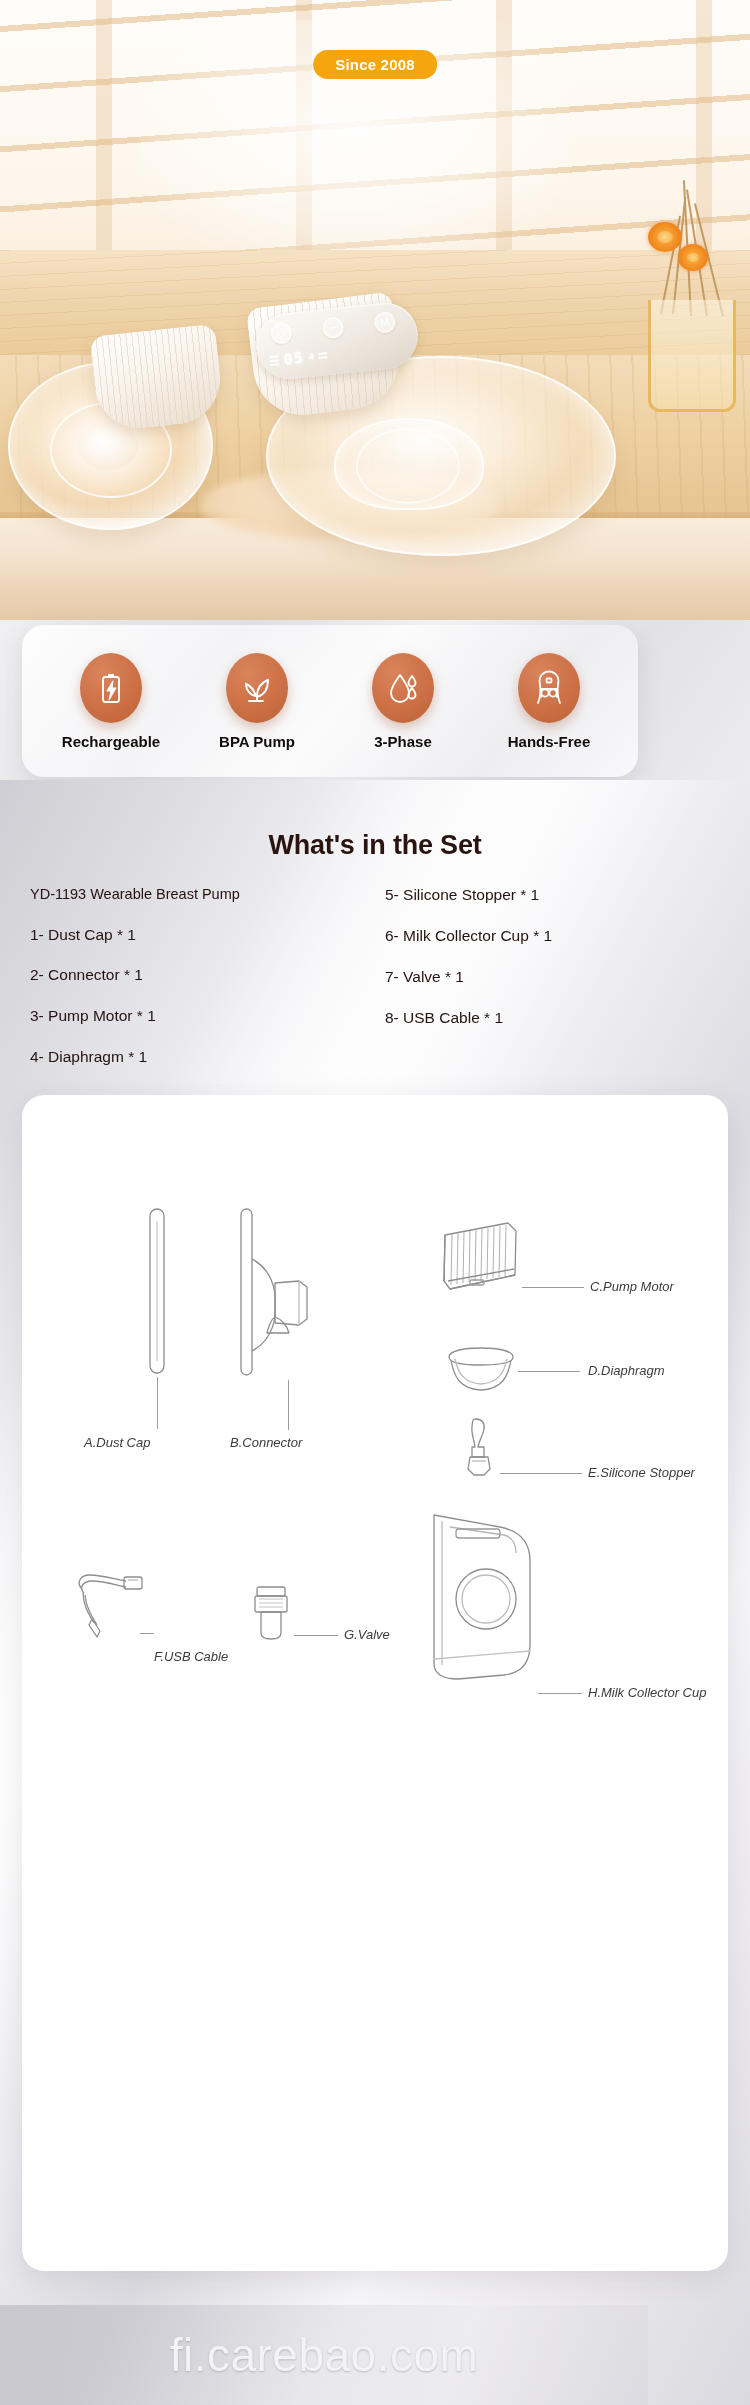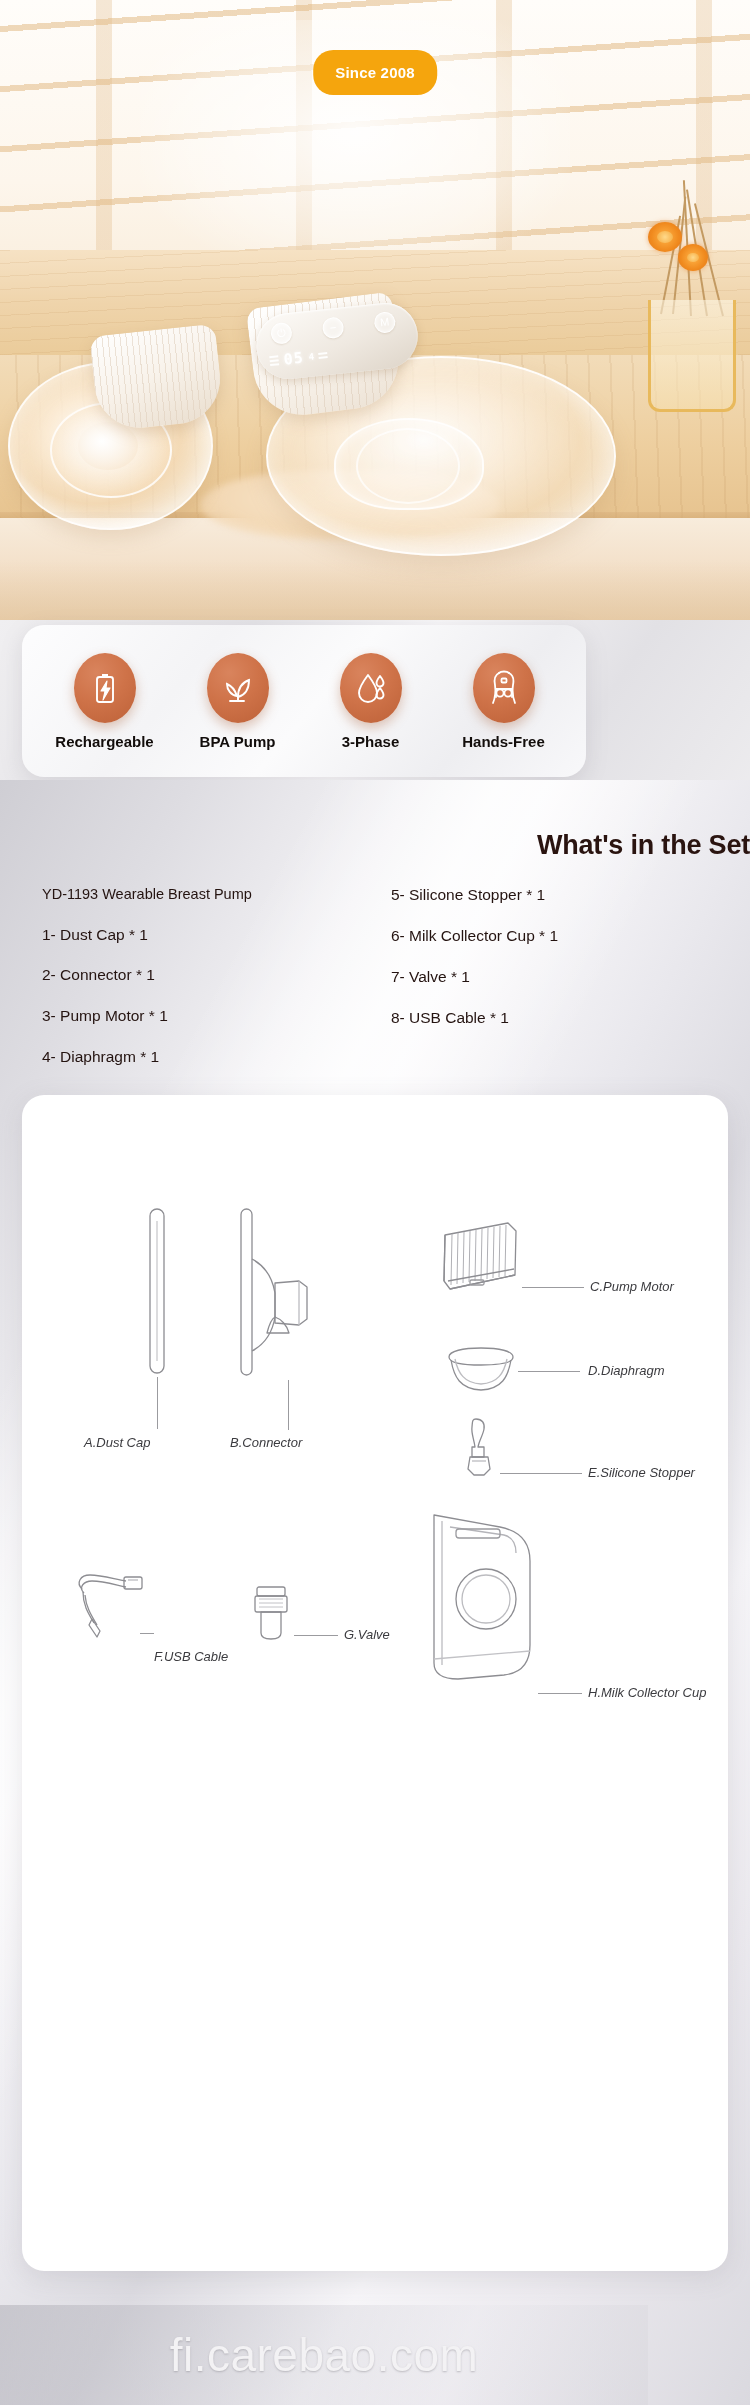--- a/index.html
+++ b/index.html
@@ -206,21 +206,21 @@
     background: linear-gradient(180deg, rgba(226,192,146,0) 0%, rgba(222,186,140,.35) 100%);
   }
 
   
   .since-badge {
     position:absolute; left:50%; transform:translateX(-50%);
     top:50px;
     background:#f5a50d;
     color:#ffffff;
     font-size:15px; font-weight:bold;
-    padding:14px 22px;
+    padding:6px 22px;
     border-radius:20px;
     letter-spacing:.2px;
     white-space:nowrap;
   }
   .hero-title {
     position:absolute; left:0; top:84px; width:750px;
     text-align:center;
     color:#0b0b0b;
     font-size:37px;
     font-weight:bold;
@@ -229,21 +229,21 @@
   }
   .hero-title span { display:block; }
 
   
   .features-wrap {
     position:absolute; left:0; top:620px; width:750px; height:240px;
     background: linear-gradient(125deg,#f0eff1 0%, #e4e3e7 28%, #f7f6f8 48%, #e2e1e5 72%, #efeef0 100%);
   }
   .features-card {
     position:absolute; left:22px; top:625px;
-    width:564px; height:152px;
+    width:616px; height:152px;
     border-radius:22px;
     background: linear-gradient(130deg,#fdfdfe 0%, #f4f4f6 30%, #fbfbfc 52%, #eeeef1 78%, #f8f8fa 100%);
     box-shadow: 0 6px 22px rgba(120,115,125,.18);
     display:flex; align-items:center; justify-content:space-around;
     padding:0 16px;
   }
   .feature {
     display:flex; flex-direction:column; align-items:center; gap:10px;
     width:150px;
   }
@@ -266,31 +266,31 @@
         #cfced4 0%, #dedde2 12%, #f3f2f5 26%, #fbfafc 34%,
         #e9e8ed 48%, #dcdbe1 58%, #f6f5f8 72%, #eceaef 84%, #dad9df 100%);
   }
   .set-sheen{
     position:absolute; left:0; top:0; width:750px; height:1625px;
     background: linear-gradient(118deg, rgba(255,255,255,0) 20%, rgba(255,255,255,.75) 31%, rgba(255,255,255,0) 44%);
     pointer-events:none;
   }
   .set-title {
     position:absolute; left:0; top:50px; width:750px;
-    text-align:right;
+    text-align:center;
     font-size:27px; font-weight:bold; color:#2a1410;
     letter-spacing:-.2px;
   }
   .set-lists {
     position:absolute; left:0; top:105px; width:750px;
     display:flex;
     padding:0 28px;
   }
   .set-col { width:50%; display:flex; flex-direction:column; gap:20px; }
-  .set-col.left { padding-left:2px;margin-left:12px; }
+  .set-col.left { padding-left:2px; }
   .set-col.right { padding-left:10px; }
   .set-item {
     font-size:15.5px; color:#241310; line-height:1.35;
   }
   .set-item.head { font-size:14.5px; }
 
   
   .diagram-card {
     position:absolute; left:22px; top:315px;
     width:706px; height:1176px;

